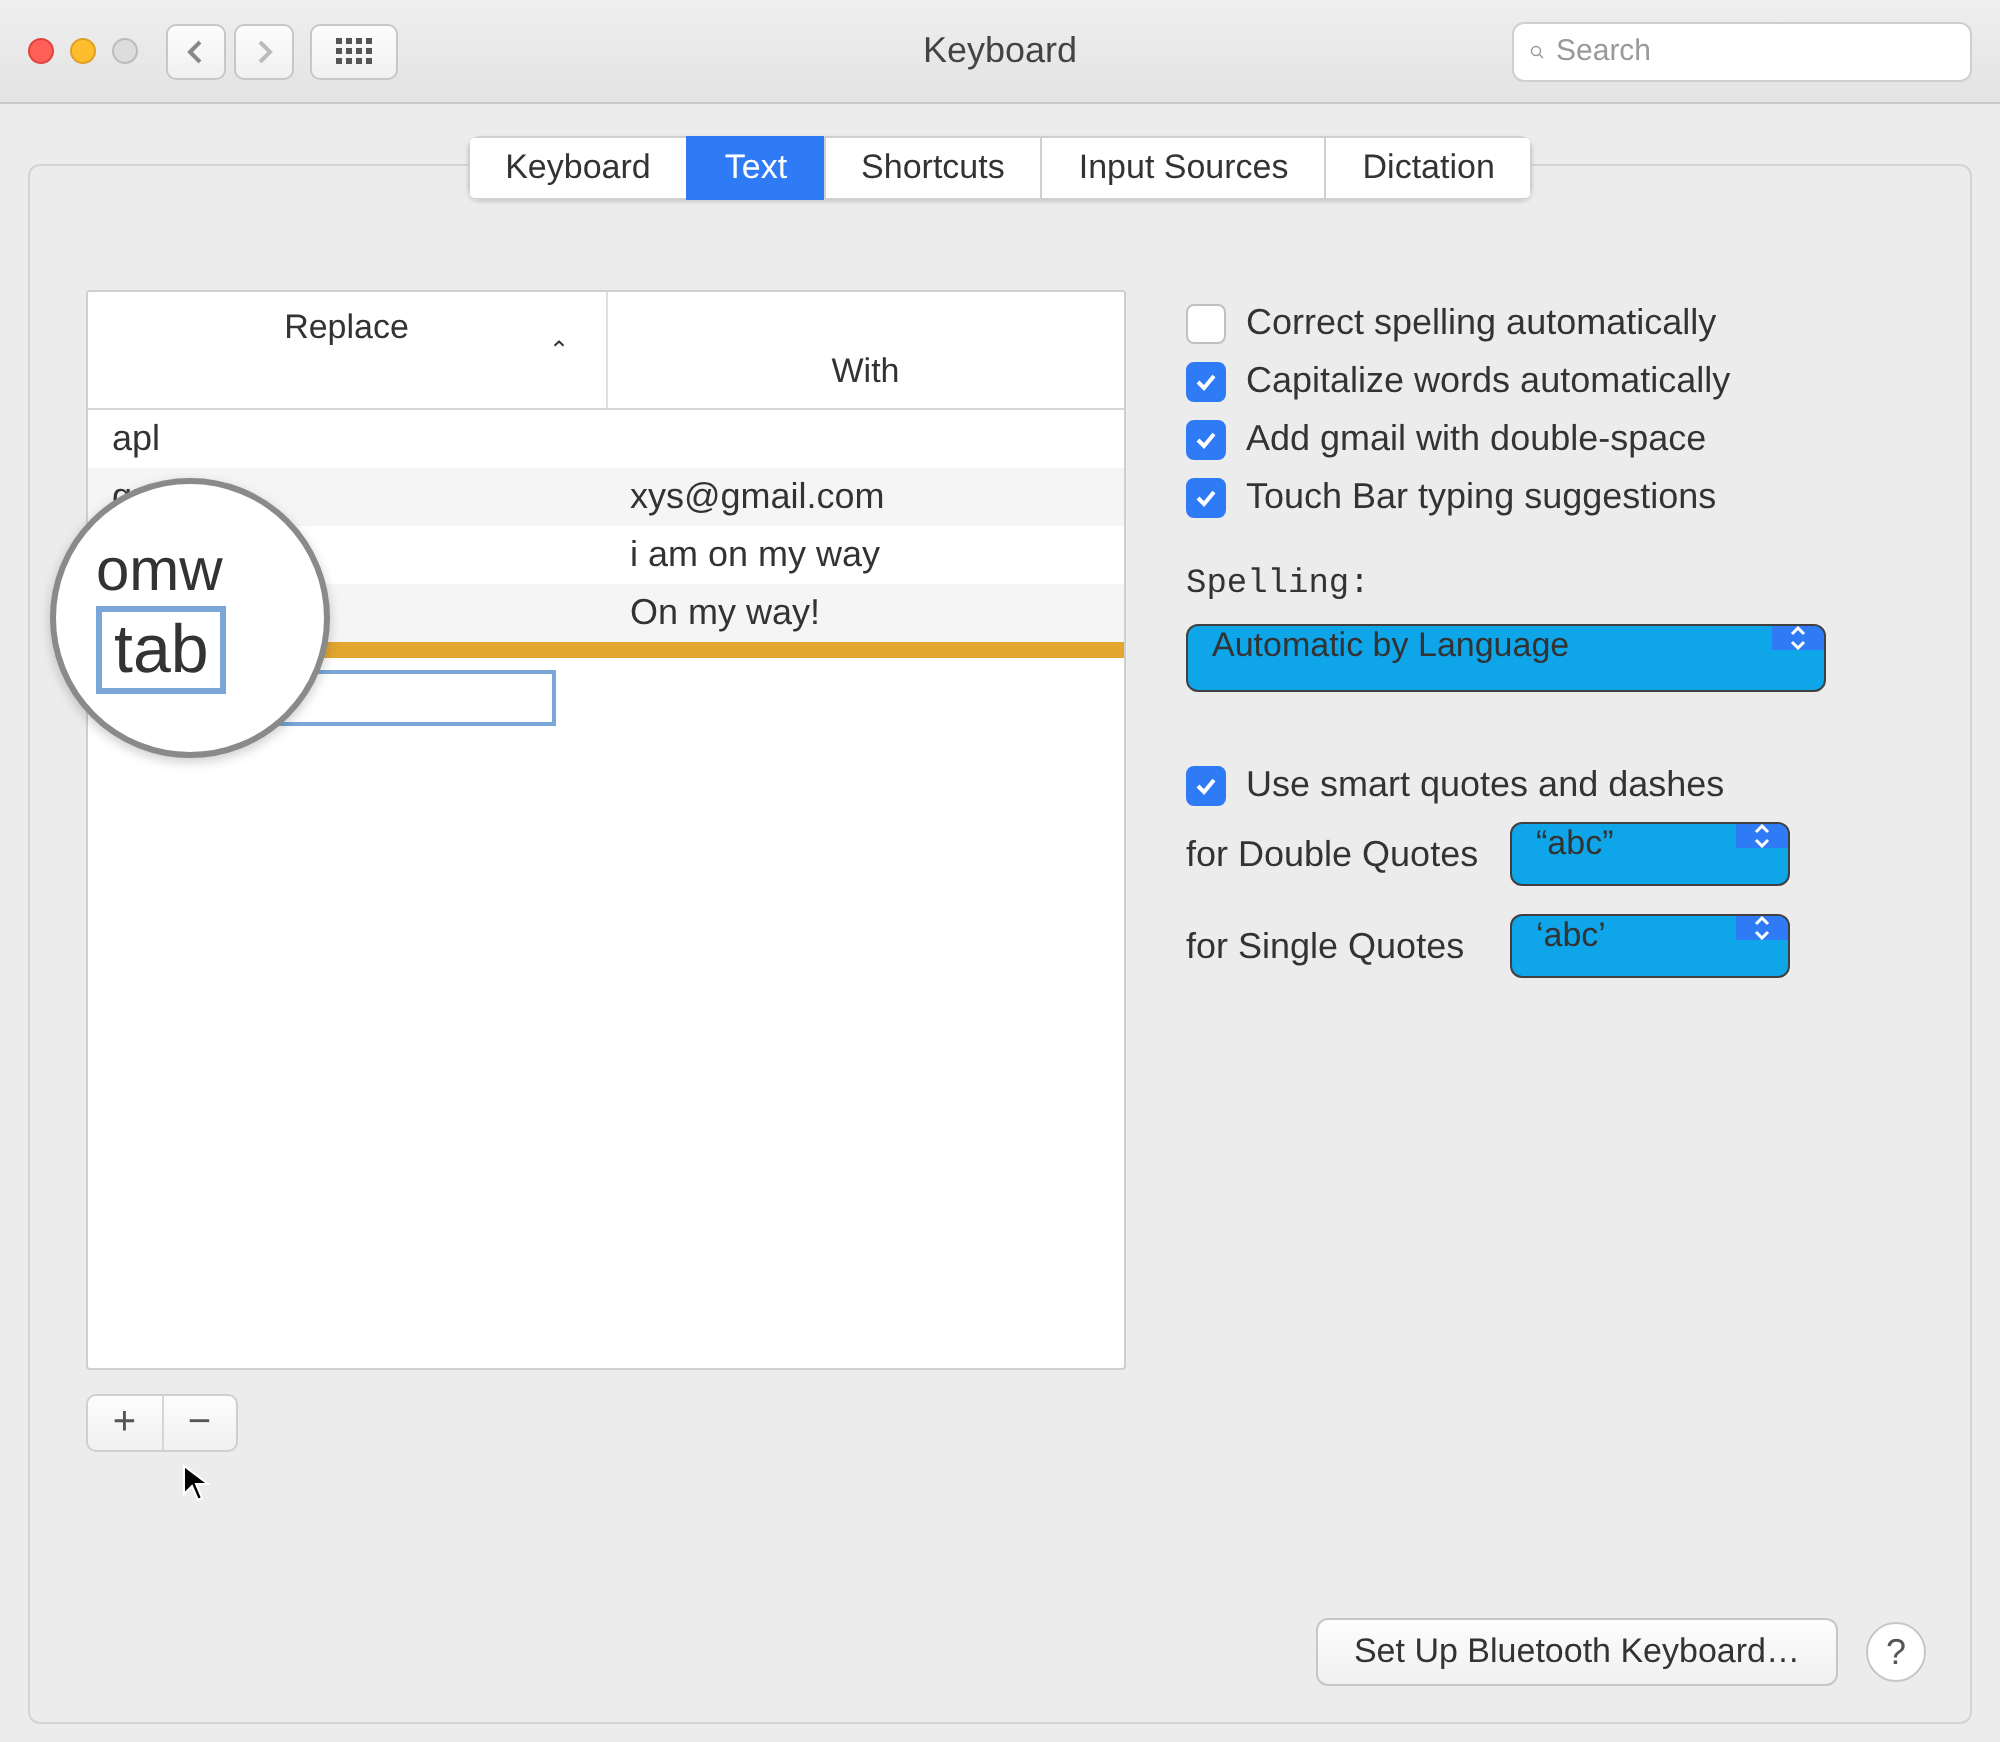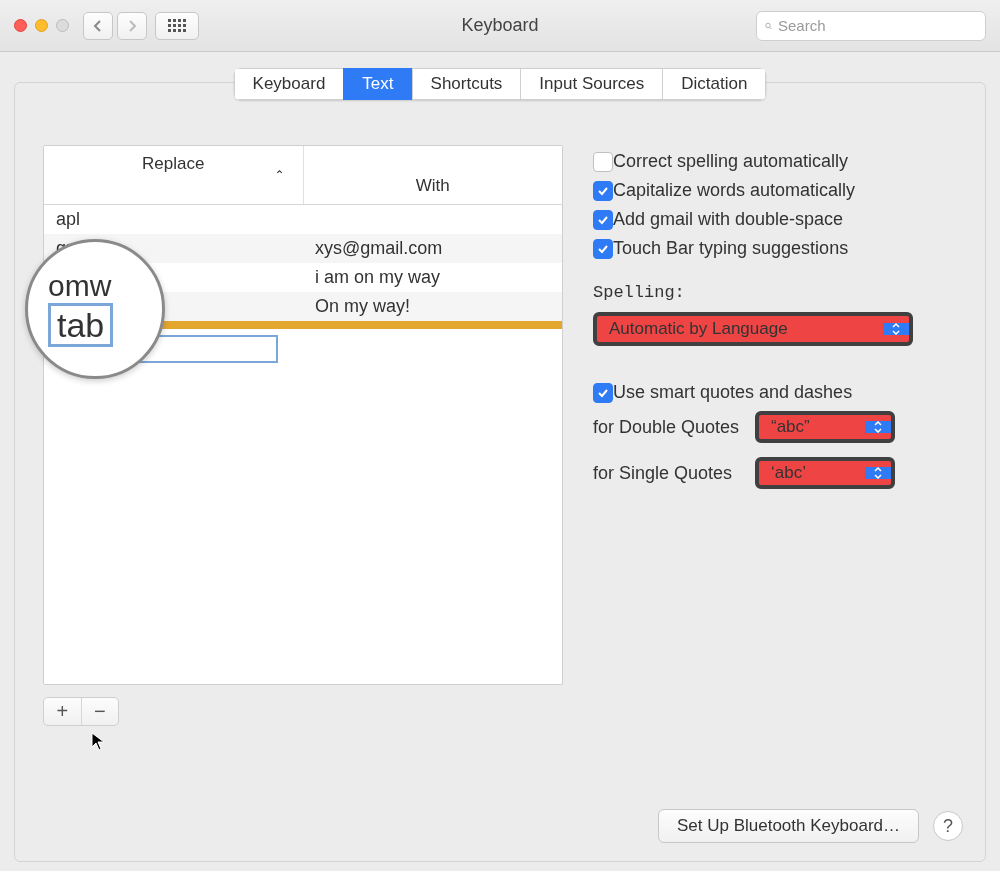--- a/index.html
+++ b/index.html
@@ -179,37 +179,37 @@
   .cursor-arrow {
     position:absolute;
     left:76px; bottom:104px;
     font-size:18px;
     z-index:5;
     color:#000;
   }
 
   .right-col { flex:1; padding-top: 6px; }
   .check-row {
-    display:flex; align-items:center; 
+    display:flex; align-items:center; gap:10px;
     margin-bottom: 8px;
     font-size:18px;
   }
   .cb {
     width:20px; height:20px; border-radius:4px;
     border:1px solid #c0c0c0; background:#fff;
     display:flex; align-items:center; justify-content:center;
     flex-shrink:0;
   }
   .cb.on { background:#2f7bf6; border-color:#2f7bf6; }
   .cb.on svg { stroke:#fff; }
   .section-label { font-size:17px; margin: 24px 0 10px 0; font-family: Liberation Mono, monospace; }
   .select {
-    display:flex; align-items:center;
-    border:4px solid #404040; border-radius:6px;
-    background:#ef4444; height:34px; width:320px;
+    display:flex; align-items:flex-start;
+    border:1px solid #404040; border-radius:6px;
+    background:#0ea5e9; height:34px; width:320px;
     overflow:hidden;
   }
   .select .val { flex:1; display:flex; align-items:center; padding:0 12px; font-size:17px; }
   .select .caret {
     width:26px; background:#2f7bf6;
     display:flex; align-items:center; justify-content:center;
     flex-direction:column;
   }
   .select .caret svg { stroke:#fff; }
   .quote-row {

